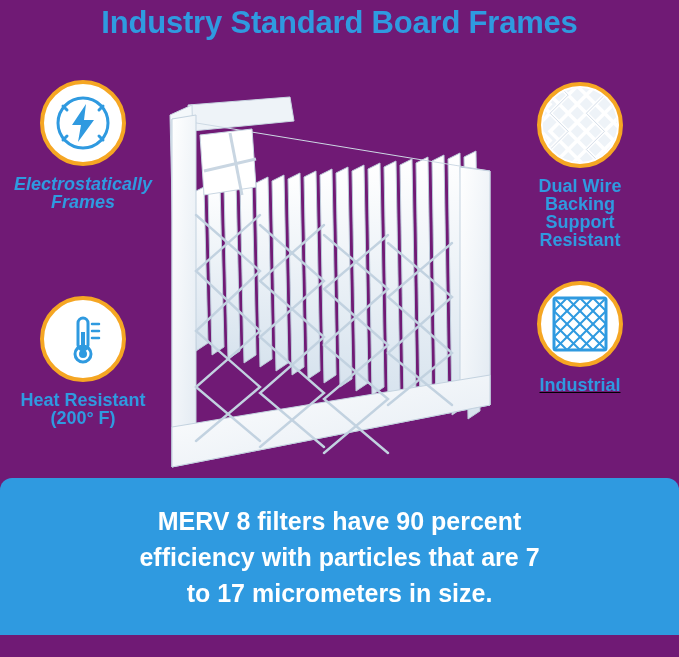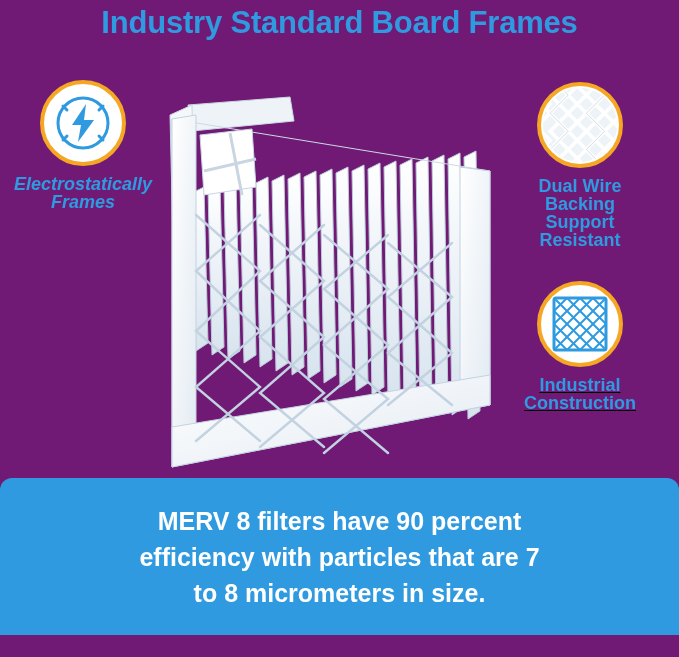--- a/index.html
+++ b/index.html
@@ -179,20 +179,37 @@
           <path d="M13 16 L9 12 M45 16 L49 12 M13 42 L9 46 M45 42 L49 46" stroke="#2f9ae0" stroke-width="3" stroke-linecap="round" fill="none"></path>
         </svg>
       </div>
     </div>
     <div class="feature-label">
       <div>Electrostatically</div>
       <div>Frames</div>
     </div>
   </div>
 
+  <div class="feature" id="feature-heat">
+    <div class="badge">
+      <div class="badge-inner">
+        <svg width="58" height="58" viewBox="0 0 58 58" xmlns="http://www.w3.org/2000/svg">
+          <rect x="24" y="8" width="10" height="32" rx="5" fill="none" stroke="#2f9ae0" stroke-width="3"></rect>
+          <circle cx="29" cy="44" r="8" fill="none" stroke="#2f9ae0" stroke-width="3"></circle>
+          <circle cx="29" cy="44" r="4" fill="#2f9ae0"></circle>
+          <rect x="27" y="22" width="4" height="18" fill="#2f9ae0"></rect>
+          <path d="M38 14 h7 M38 21 h7 M38 28 h7" stroke="#2f9ae0" stroke-width="2.5" stroke-linecap="round"></path>
+        </svg>
+      </div>
+    </div>
+    <div class="feature-label">
+      <div>Heat Resistant</div>
+      <div>(200° F)</div>
+    </div>
+  </div>
 
   <div class="feature" id="feature-dualwire">
     <div class="badge">
       <div class="badge-inner">
         <svg width="86" height="86" viewBox="0 0 86 86" xmlns="http://www.w3.org/2000/svg">
           <defs>
             <clipPath id="clipCircle">
                 <circle cx="43" cy="43" r="41"></circle>
               </clipPath>
           </defs>
@@ -231,23 +248,22 @@
           <rect x="5" y="5" width="52" height="52" rx="2" fill="none" stroke="#2f9ae0" stroke-width="3"></rect>
           <g stroke="#2f9ae0" stroke-width="2" fill="none">
             <path d="M5 18 L18 5 M5 31 L31 5 M5 44 L44 5 M5 57 L57 5 M18 57 L57 18 M31 57 L57 31 M44 57 L57 44"></path>
             <path d="M18 5 L57 44 M31 5 L57 31 M44 5 L57 18 M5 5 L57 57 M5 18 L44 57 M5 31 L31 57 M5 44 L18 57"></path>
           </g>
         </svg>
       </div>
     </div>
     <div class="feature-label">
       <div>Industrial</div>
-      <div>Construction</div>
     </div>
   </div>
 
   <div class="banner">
     <div class="banner-line">MERV 8 filters have 90 percent</div>
     <div class="banner-line">efficiency with particles that are 7</div>
-    <div class="banner-line">to 8 micrometers in size.</div>
+    <div class="banner-line">to 17 micrometers in size.</div>
   </div>
 
 </div>
 
 </body></html>

